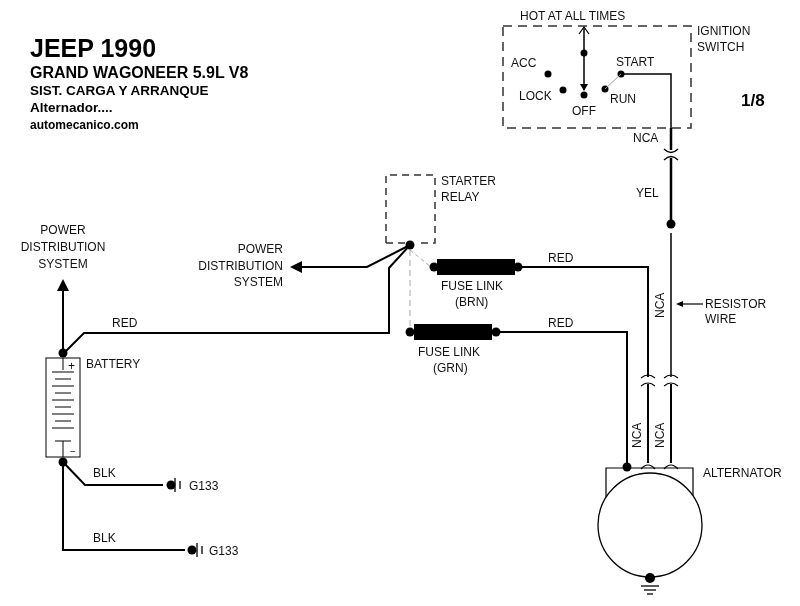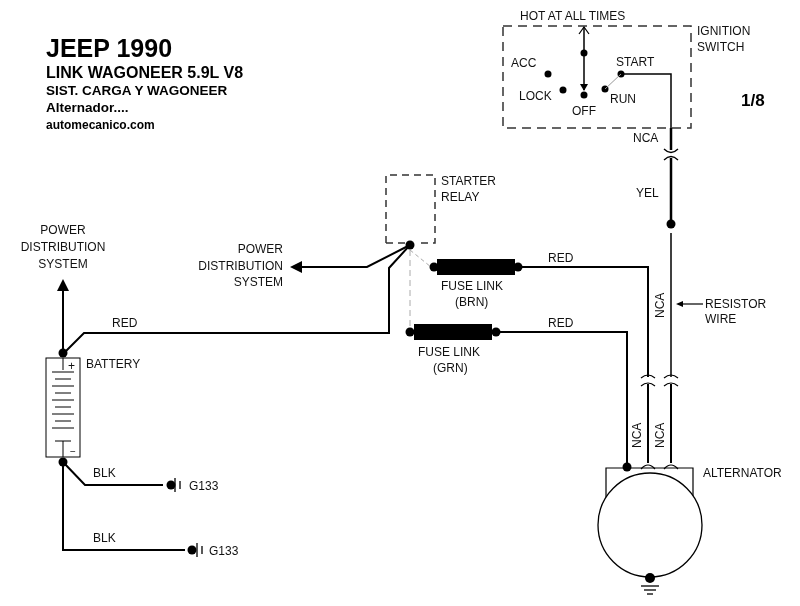--- a/index.html
+++ b/index.html
@@ -1,32 +1,32 @@
 <!DOCTYPE html>
 <html><head>
 <meta charset="utf-8">
 <style>
   html, body { margin: 0; padding: 0; background: #ffffff; }
   body { width: 800px; height: 606px; position: relative; overflow: hidden; font-family: "Liberation Sans", sans-serif; color: #000; }
-  .hdr { position: absolute; left: 46px; font-family: "Liberation Sans", sans-serif; font-weight: bold; color: #000; white-space: nowrap; }
+  .hdr { position: absolute; left: 30px; font-family: "Liberation Sans", sans-serif; font-weight: bold; color: #000; white-space: nowrap; }
   #h1 { top: 34px; font-size: 25px; letter-spacing: 0px; }
   #h2 { top: 64px; font-size: 16px; }
   #h3 { top: 83px; font-size: 13.5px; }
   #h4 { top: 100px; font-size: 13.5px; }
   #h5 { top: 118px; font-size: 12px; }
   #page-num { position: absolute; left: 741px; top: 91px; font-weight: bold; font-size: 17px; }
   svg { position: absolute; left: 0; top: 0; }
   svg text { font-family: "Liberation Sans", sans-serif; font-size: 12px; fill: #111; }
 </style>
 </head>
 <body>
 
 <div class="hdr" id="h1">JEEP 1990</div>
-<div class="hdr" id="h2">LINK WAGONEER  5.9L  V8</div>
-<div class="hdr" id="h3">SIST. CARGA  Y WAGONEER</div>
+<div class="hdr" id="h2">GRAND WAGONEER  5.9L  V8</div>
+<div class="hdr" id="h3">SIST. CARGA  Y ARRANQUE</div>
 <div class="hdr" id="h4">Alternador....</div>
 <div class="hdr" id="h5">automecanico.com</div>
 <div id="page-num">1/8</div>
 
 <svg width="800" height="606" viewBox="0 0 800 606">
   <defs>
     <marker id="arrowL" markerWidth="10" markerHeight="10" refX="0" refY="5" orient="auto">
       <path d="M0,5 L10,0 L10,10 Z" fill="#000"></path>
     </marker>
   </defs>

